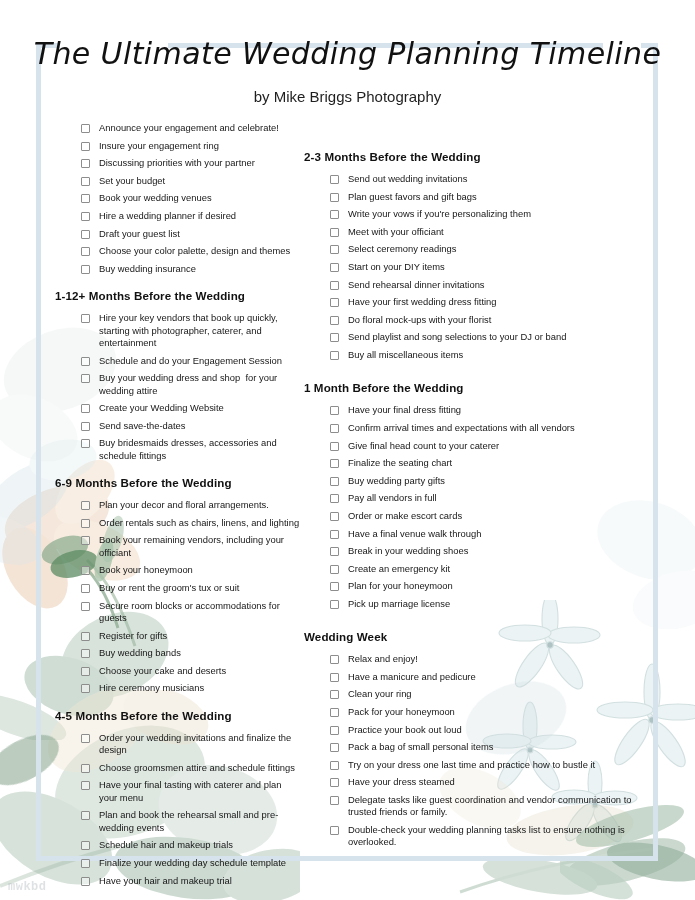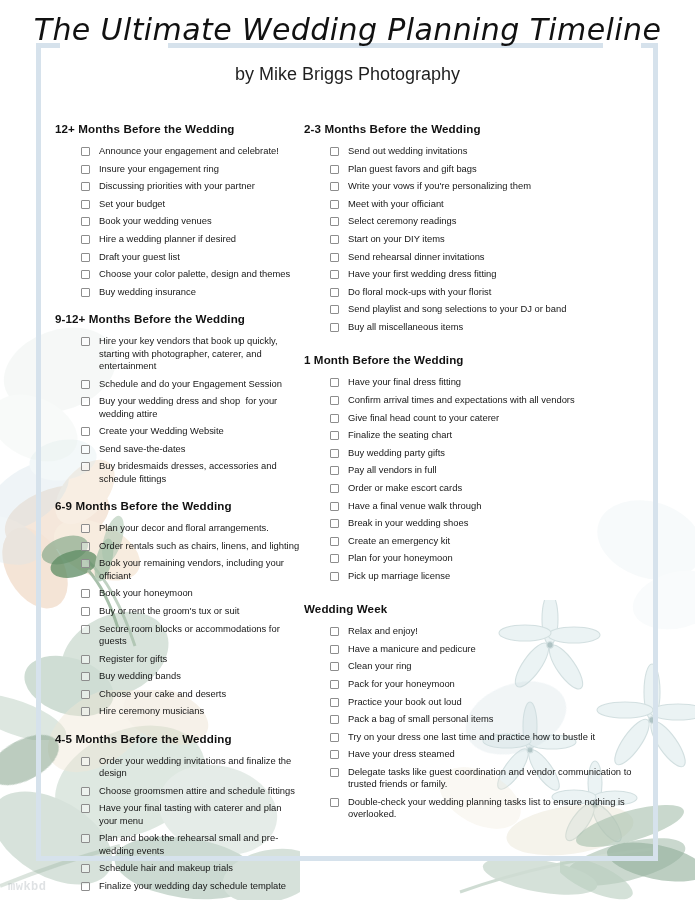--- a/index.html
+++ b/index.html
@@ -51,51 +51,51 @@
 
   
   .header {
     position: absolute;
     left: 0; top: 0; width: 695px;
     z-index: 5;
     text-align: center;
   }
   .doc-title {
     margin: 0;
-    padding-top: 12px;
+    padding-top: 36px;
     font-family: "DejaVu Sans", sans-serif;
     font-style: italic;
     font-weight: 400;
     font-size: 30px;
     letter-spacing: 0.4px;
     color: #111111;
     white-space: nowrap;
   }
   .doc-subtitle {
     margin: 0;
     padding-top: 17px;
-    font-size: 18px;
+    font-size: 15px;
     font-weight: 400;
     color: #1f1f1f;
   }
 
   
   .columns {
     position: absolute;
     left: 0; top: 122px;
     width: 695px;
     z-index: 5;
     display: flex;
     align-items: flex-start;
   }
   .col {
     box-sizing: border-box;
   }
   .col-left  { width: 300px; padding-left: 55px;  }
-  .col-right { width: 340px; padding-left: 4px; }
+  .col-right { width: 340px; padding-left: 4px; margin-top: 28px; }
 
   .section { margin-bottom: 6px; }
   .section + .section { margin-top: 14px; }
 
   .section-title {
     margin: 0 0 10px 0;
     font-size: 11.6px;
     font-weight: bold;
     color: #111111;
     letter-spacing: 0.1px;
@@ -281,21 +281,20 @@
   <div class="frame-gap right"></div>
 
   <div class="header">
     <h1 class="doc-title">The Ultimate Wedding Planning Timeline</h1>
     <p class="doc-subtitle">by Mike Briggs Photography</p>
   </div>
 
   <div class="columns">
     <div class="col col-left">
         <div class="section">
-          <h2 class="section-title">12+ Months Before the Wedding</h2>
           <ul class="task-list">
             <li class="task">
               <span class="checkbox"></span>
               <span class="task-label">Announce your engagement and celebrate!</span>
             </li>
             <li class="task">
               <span class="checkbox"></span>
               <span class="task-label">Insure your engagement ring</span>
             </li>
             <li class="task">
@@ -322,21 +321,21 @@
               <span class="checkbox"></span>
               <span class="task-label">Choose your color palette, design and themes</span>
             </li>
             <li class="task">
               <span class="checkbox"></span>
               <span class="task-label">Buy wedding insurance</span>
             </li>
           </ul>
         </div>
         <div class="section">
-          <h2 class="section-title">9-12+ Months Before the Wedding</h2>
+          <h2 class="section-title">1-12+ Months Before the Wedding</h2>
           <ul class="task-list">
             <li class="task">
               <span class="checkbox"></span>
               <span class="task-label">Hire your key vendors that book up quickly, starting with photographer, caterer, and entertainment</span>
             </li>
             <li class="task">
               <span class="checkbox"></span>
               <span class="task-label">Schedule and do your Engagement Session</span>
             </li>
             <li class="task">

